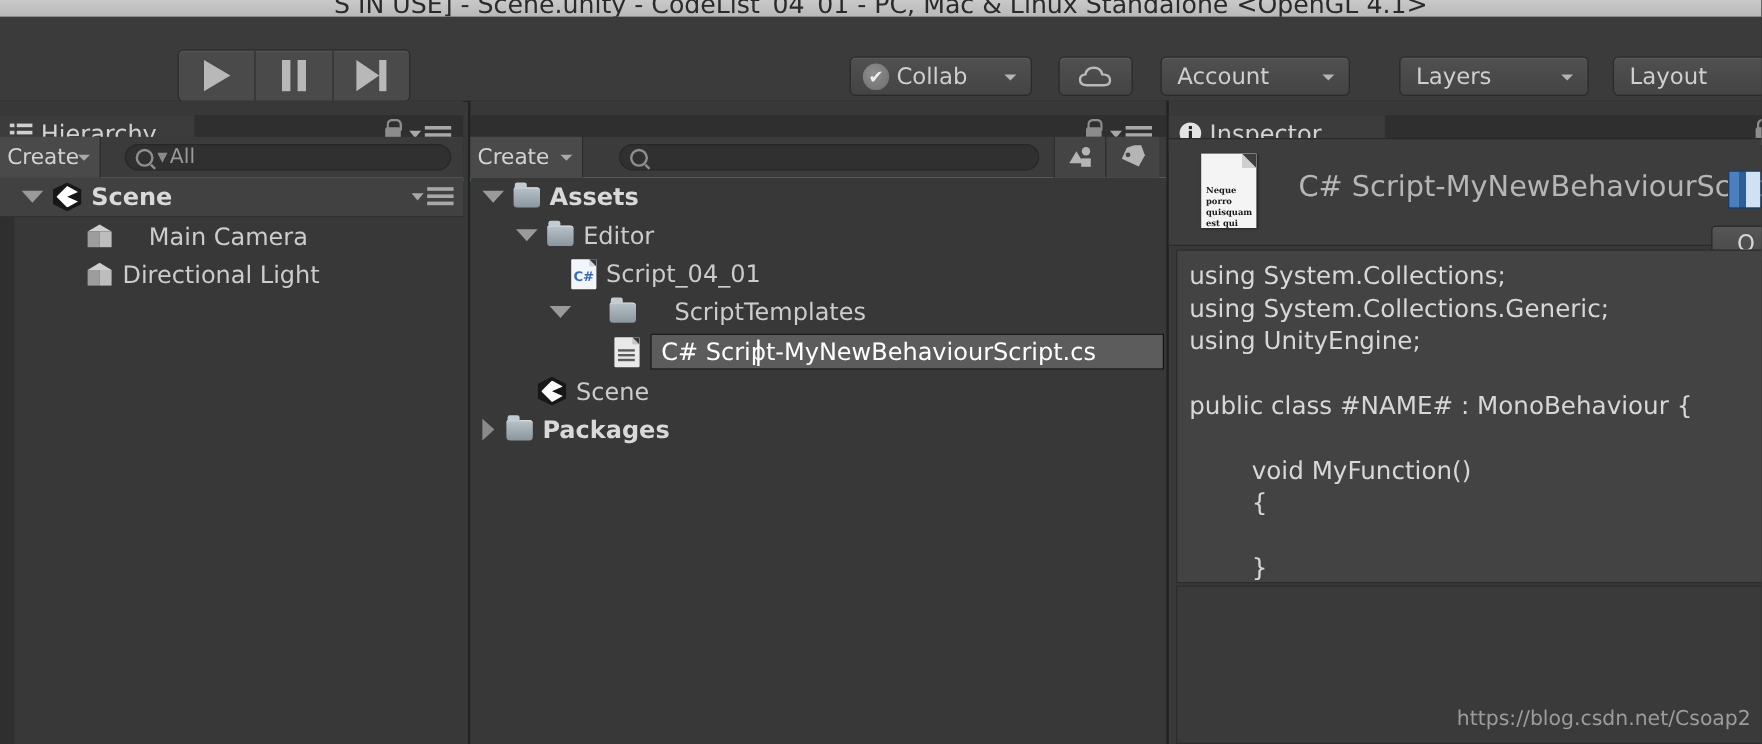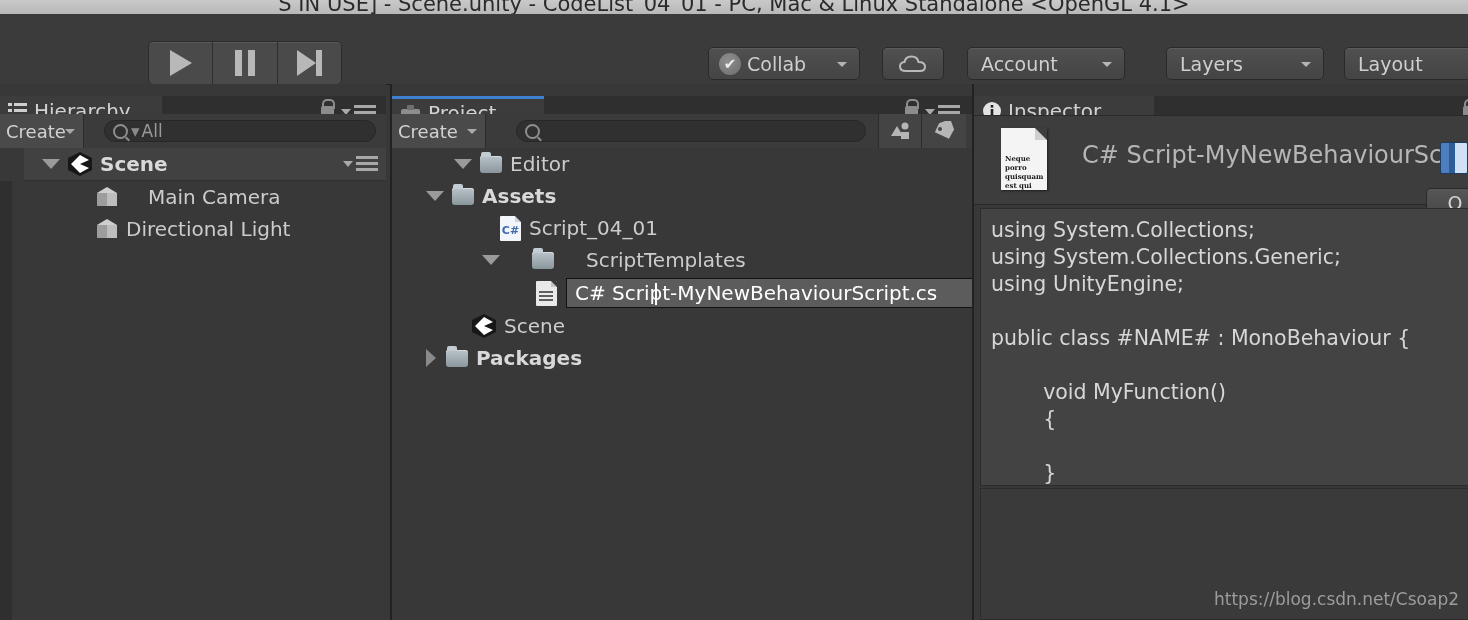--- a/index.html
+++ b/index.html
@@ -104,21 +104,21 @@
     position:absolute;height:22px;border-radius:11px;
     background:#303030;border:1px solid #272727;
     display:flex;align-items:center;padding-left:8px;box-sizing:border-box;
   }
   .magn{width:11px;height:11px;border:2px solid #8e8e8e;border-radius:50%;position:relative;flex:none;}
   .magn:after{content:"";position:absolute;right:-4px;bottom:-3px;width:5px;height:2px;background:#8e8e8e;transform:rotate(45deg);}
   .sfx{color:#8a8a8a;font-size:17px;margin-left:3px;}
   .sfplace{color:#9a9a9a;font-size:17px;margin-left:2px;}
 
   .treebody{position:absolute;left:0;width:100%;background:#383838;overflow:hidden;}
-  .row{position:relative;height:32px;display:flex;align-items:center;color:#cccccc;font-size:20px;white-space:nowrap;margin-left:24px;}
+  .row{position:relative;height:32px;display:flex;align-items:center;color:#cccccc;font-size:20px;white-space:nowrap;}
   .row.scene-row{background:#414141;border-bottom:1px solid #303030;}
   .row.bold{font-weight:bold;color:#d9d9d9;}
   .arrow-d{width:0;height:0;border-left:9px solid transparent;border-right:9px solid transparent;border-top:10px solid #9a9a9a;flex:none;}
   .arrow-r{width:0;height:0;border-top:9px solid transparent;border-bottom:9px solid transparent;border-left:10px solid #8a8a8a;flex:none;}
   .spacer{width:18px;flex:none;}
   .folder{
     width:22px;height:17px;flex:none;border-radius:2px 3px 3px 3px;
     background:linear-gradient(#b9c3c9,#8a969d);
     position:relative;box-shadow:inset 0 1px 0 #d6dde1;
   }
@@ -348,27 +348,20 @@
             <i class="lf"></i>
             <i class="rt"></i>
           </span>
         <span class="lbl">Directional Light</span>
       </div>
     </div>
   </div>
 
   <div class="panel" id="project-panel">
     <div class="tabstrip">
-      <div class="tab active-top" style="width:152px;">
-        <svg width="22" height="18" viewBox="0 0 22 18" style="margin-right:6px">
-          <rect x="1" y="5" width="19" height="11" rx="2" fill="#8e8e8e"></rect>
-          <rect x="7" y="1" width="7" height="5" rx="1" fill="#6f6f6f"></rect>
-        </svg>
-        <span>Project</span>
-      </div>
       <div class="tabicons" style="right:12px;">
         <span class="lock"></span>
         <span class="hamb">
             <span class="fc"></span>
             <span class="ln">
               <i></i>
               <i></i>
               <i></i>
             </span>
           </span>
@@ -392,30 +385,30 @@
       </div>
       <div style="position:absolute;left:529px;top:0;width:44px;height:34px;background:#444;border-left:1px solid #2b2b2b;display:flex;align-items:center;justify-content:center;">
         <svg width="24" height="20" viewBox="0 0 24 20">
           <path d="M3 8 L10 1 L22 1 L22 12 L14 19 Z" fill="#b5b5b5" transform="rotate(-20 12 10)"></path>
           <circle cx="8" cy="8" r="2" fill="#444"></circle>
         </svg>
       </div>
     </div>
 
     <div class="treebody" style="top:64px;height:472px;">
+      <div class="row bold" style="padding-left:10px;">
+        <span class="arrow-d"></span>
+        <span class="folder" style="margin-left:8px;"></span>
+        <span class="lbl">Assets</span>
+      </div>
+
       <div class="row" style="padding-left:38px;">
         <span class="arrow-d"></span>
         <span class="folder" style="margin-left:8px;"></span>
         <span class="lbl">Editor</span>
-      </div>
-
-      <div class="row bold" style="padding-left:10px;">
-        <span class="arrow-d"></span>
-        <span class="folder" style="margin-left:8px;"></span>
-        <span class="lbl">Assets</span>
       </div>
 
       <div class="row" style="padding-left:66px;">
         <span class="spacer"></span>
         <span class="csfile">C#</span>
         <span class="lbl">Script_04_01</span>
       </div>
 
       <div class="row" style="padding-left:66px;gap:24px;">
         <span class="arrow-d"></span>

